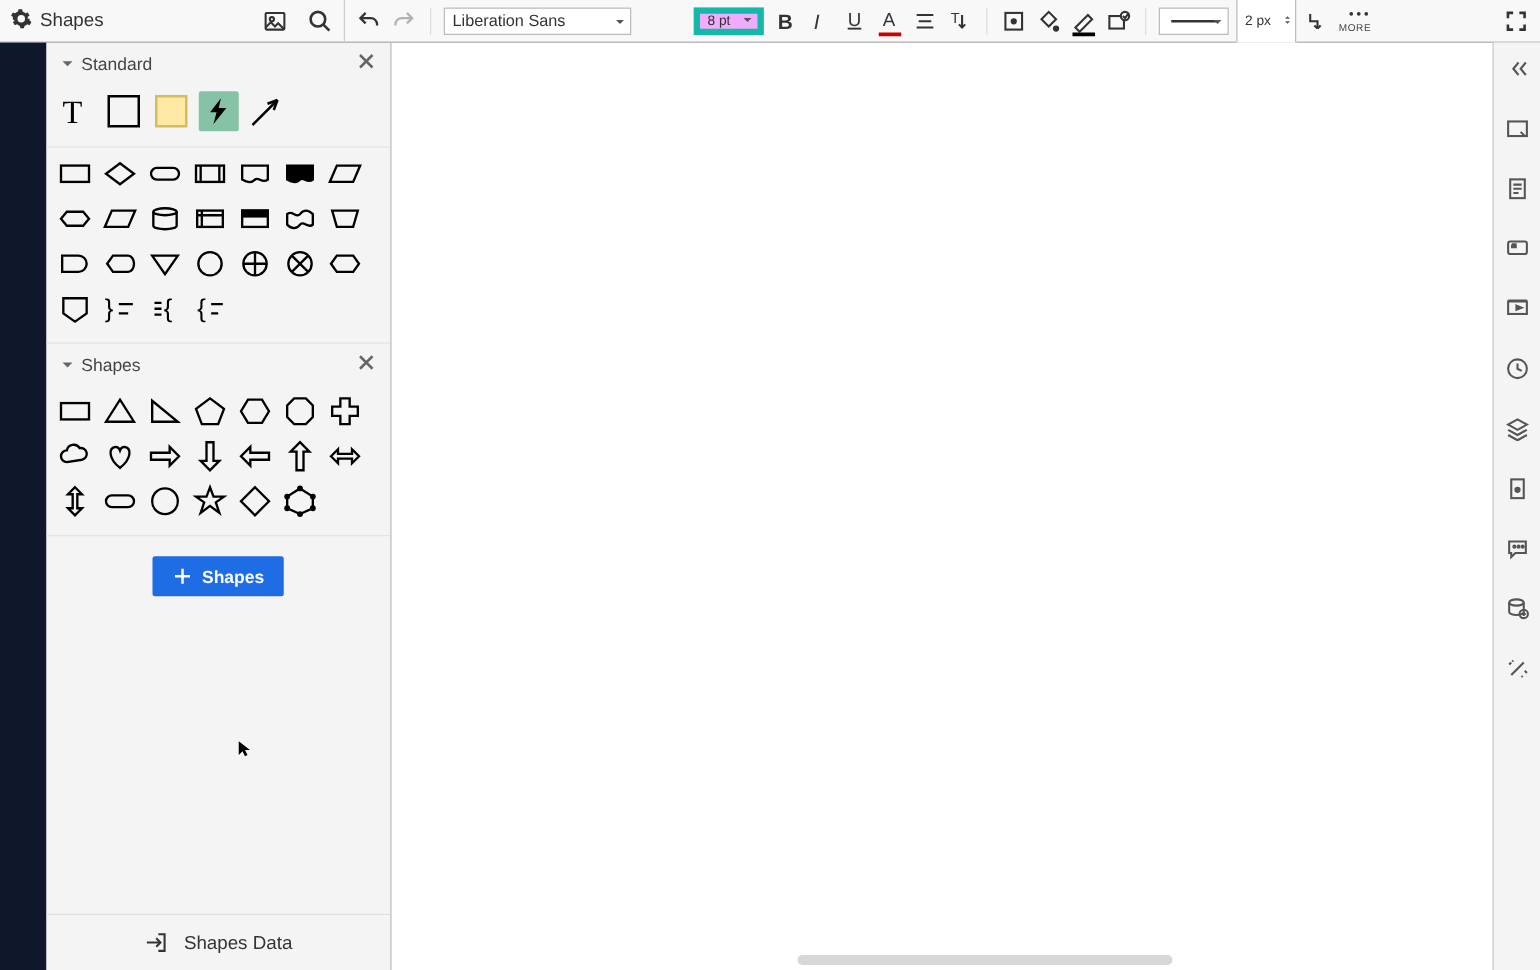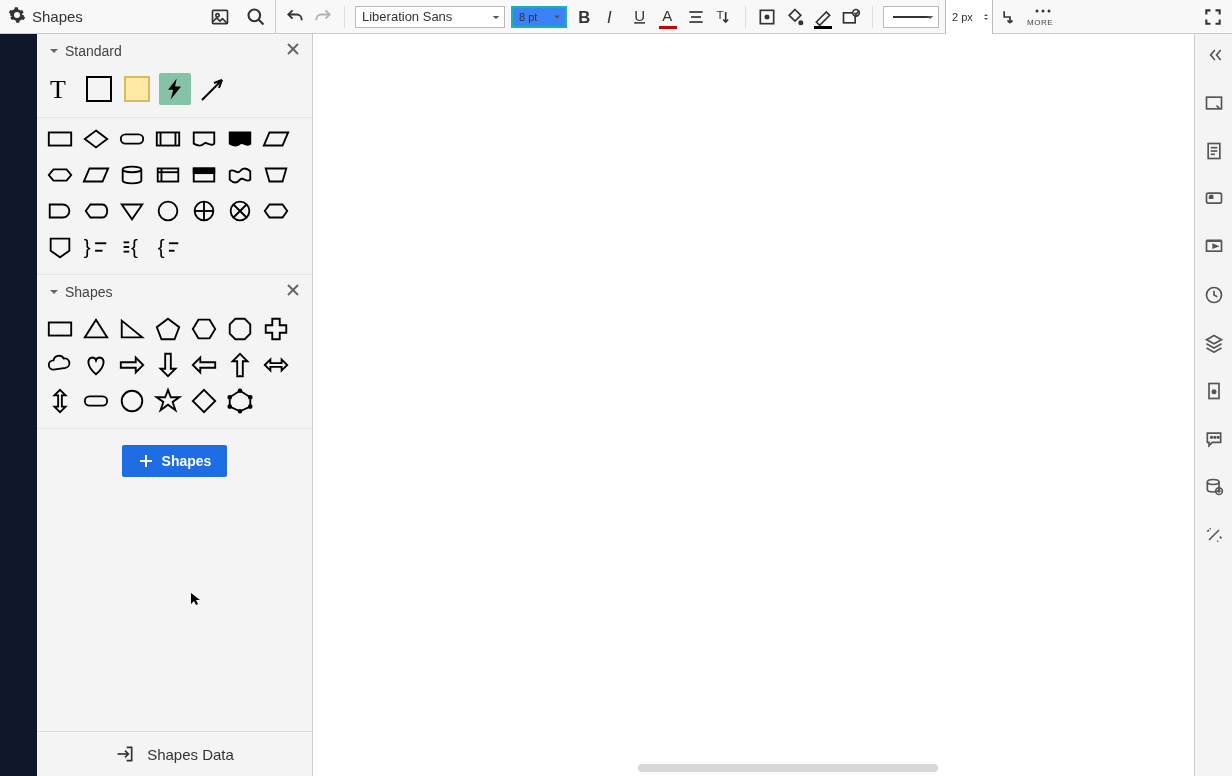--- a/index.html
+++ b/index.html
@@ -57,28 +57,29 @@
     font-size: 13px;
     padding: 0 18px 0 6px;
     display: flex;
     align-items: center;
     position: relative;
     cursor: pointer;
   }
   .size-select {
     height: 22px;
     width: 56px;
-    border: 2px solid #14b8a6;
-    background: #3b82f6;
+    border: 5px solid #14b8a6;
+    background: #f0abfc;
     font-size: 11px;
     padding: 0 14px 0 6px;
     display: flex;
     align-items: center;
     position: relative;
     cursor: pointer;
+    margin-left: 44px;
   }
   .size-select2 {
     height: 36px;
     width: 48px;
     border: 1px solid #bbb;
     background: #fff;
     font-size: 11px;
     padding: 0 14px 0 6px;
     display: flex;
     align-items: center;

